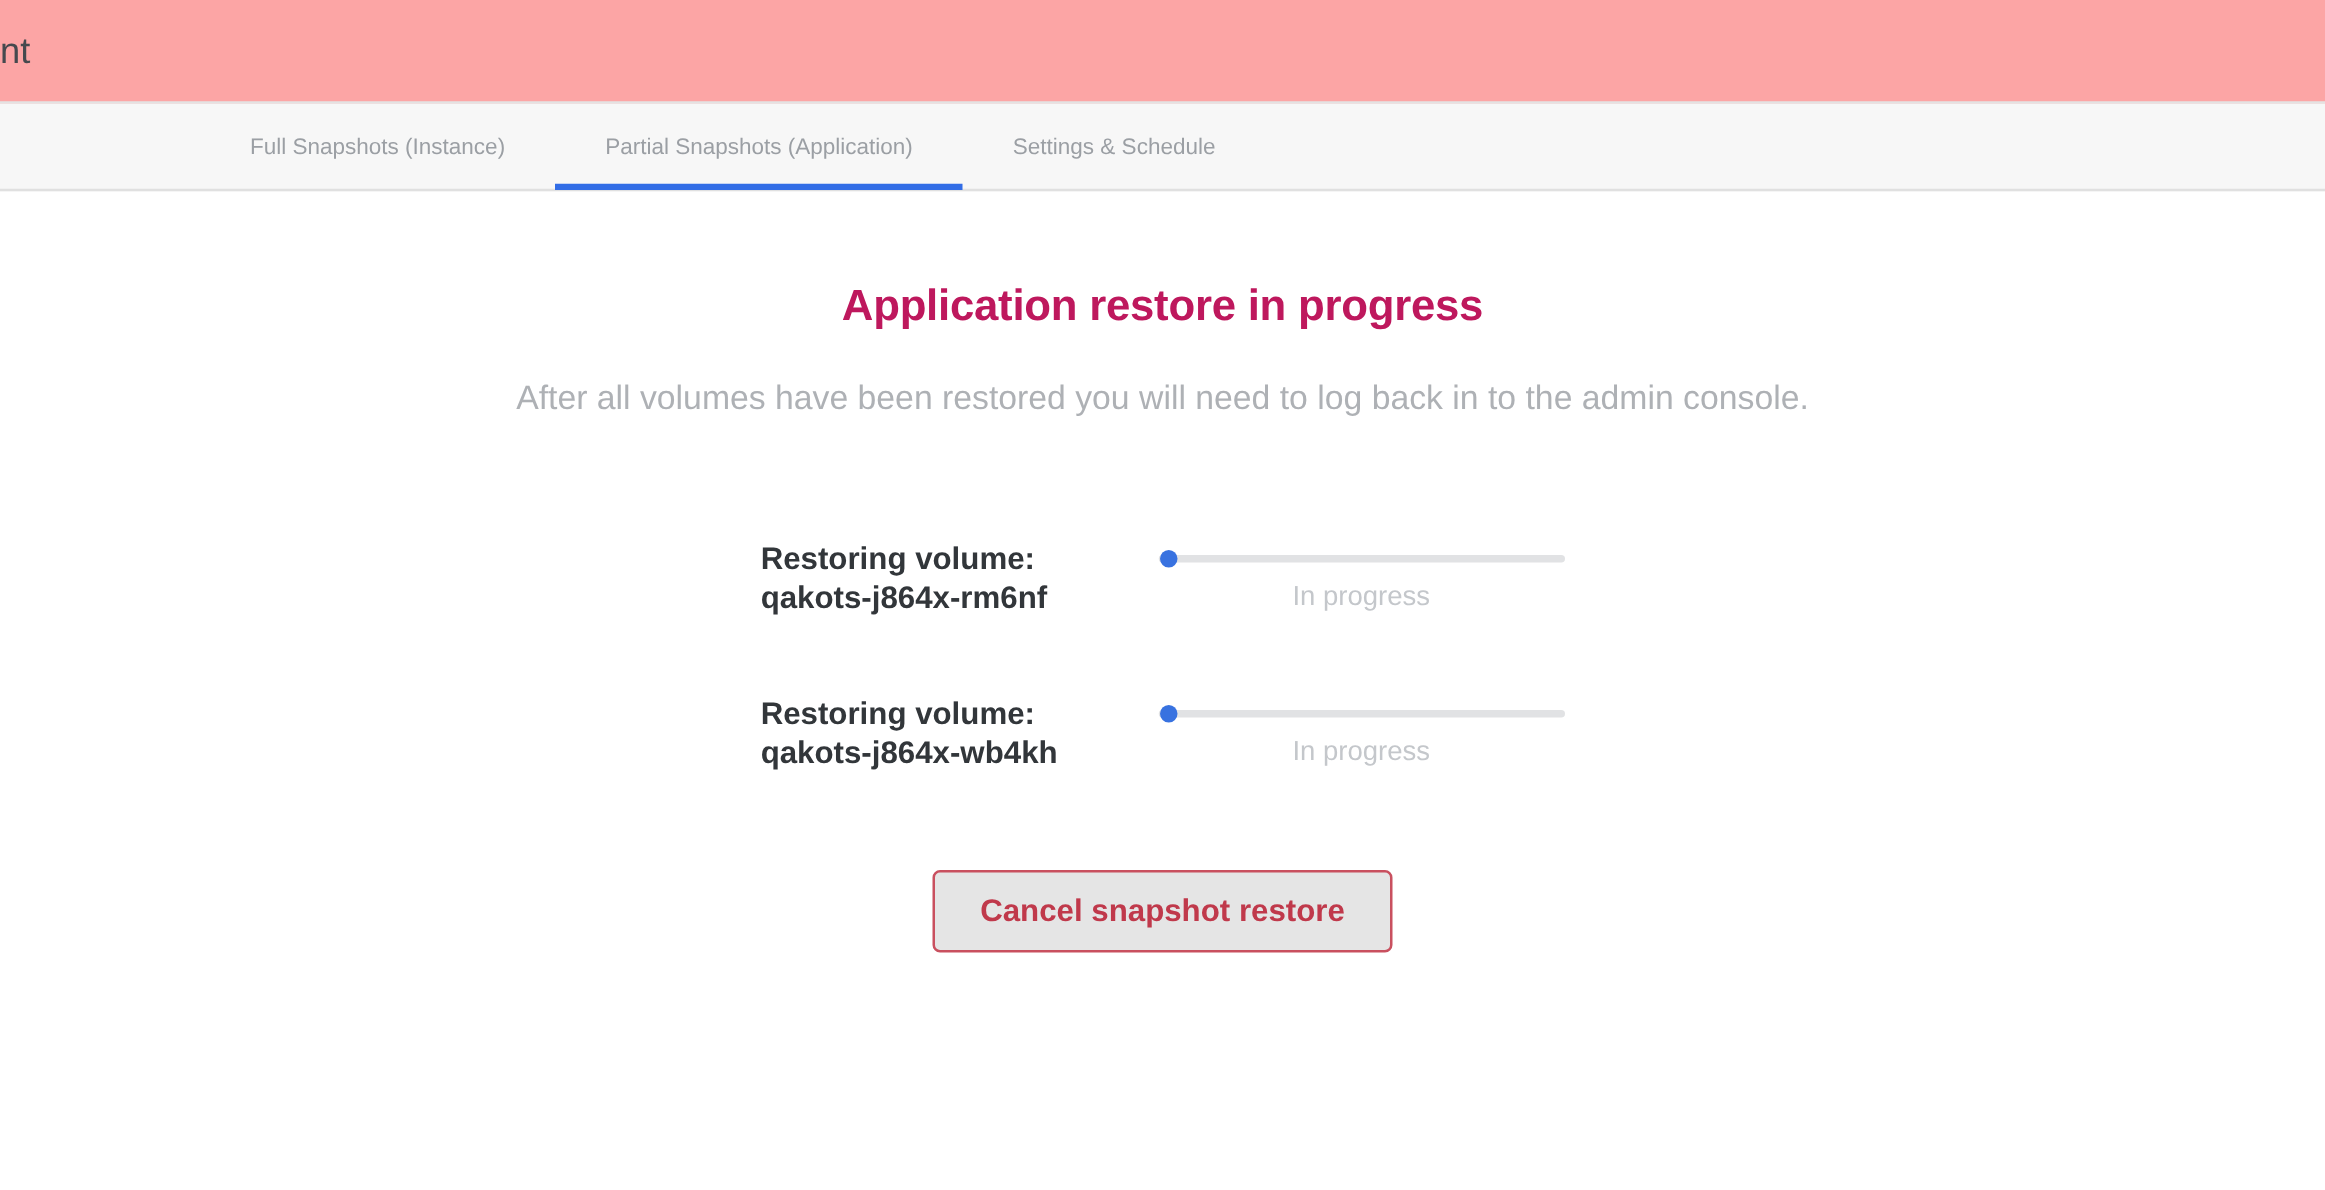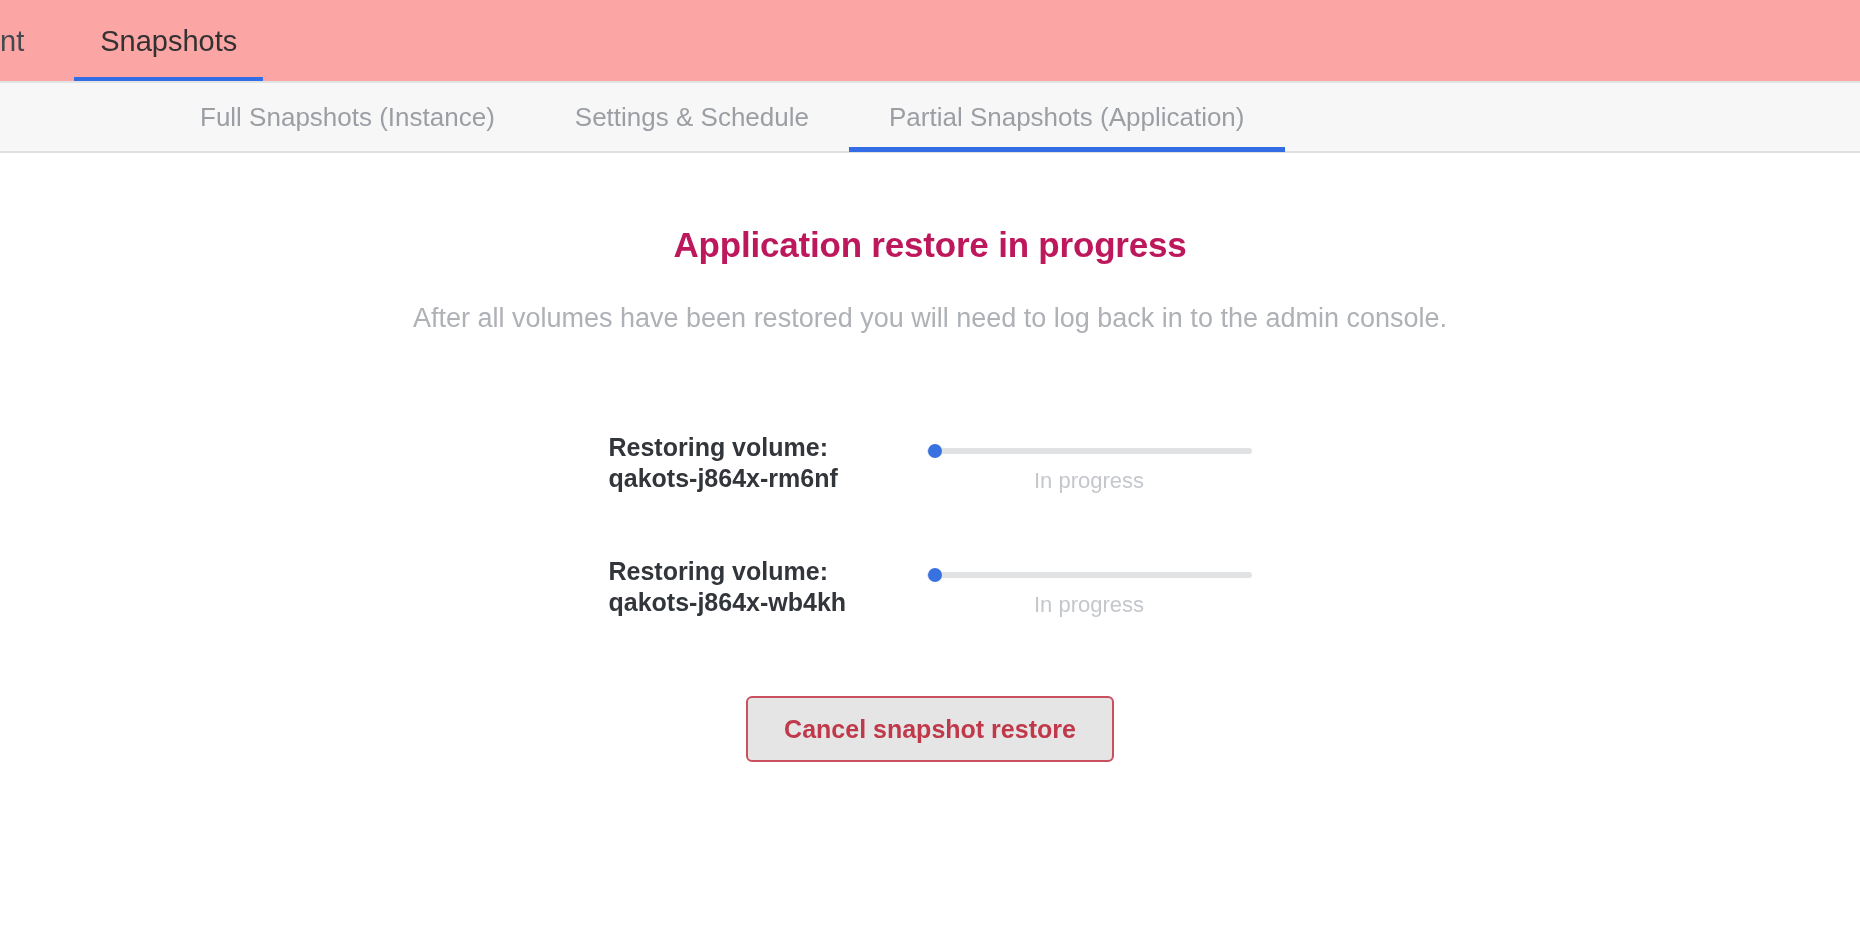--- a/index.html
+++ b/index.html
@@ -71,21 +71,21 @@
     display: flex;
     align-items: center;
     padding-left: 160px;
   }
   .sub-tab {
     position: relative;
     height: 70px;
     display: flex;
     align-items: center;
     padding: 0 40px;
-    font-size: 26px;
+    font-size: 18px;
     color: #9b9fa4;
     white-space: nowrap;
     box-sizing: border-box;
   }
   .sub-tab.active {
     color: #9b9fa4;
   }
   .sub-tab.active::after {
     content: "";
     position: absolute;
@@ -123,21 +123,21 @@
 
   
   .volume-list {
     margin-top: 94px;
     display: flex;
     flex-direction: column;
     gap: 58px;
   }
   .volume-row {
     display: flex;
-    align-items: flex-end;
+    align-items: center;
   }
   .volume-label {
     width: 318px;
     font-size: 25px;
     font-weight: bold;
     color: #32363a;
     line-height: 1.24;
     padding-top: 4px;
   }
   .volume-progress {
@@ -184,34 +184,31 @@
     line-height: 1.2;
   }
 </style>
 </head>
 <body>
 
 <div class="top-tabs">
   <div class="top-tab clipped">
     <span>nt</span>
   </div>
-  <div class="top-tab active">
-    <span>Snapshots</span>
-  </div>
 </div>
 
 <div class="sub-nav">
   <div class="sub-tab">
     <span>Full Snapshots (Instance)</span>
   </div>
+  <div class="sub-tab active">
+    <span>Partial Snapshots (Application)</span>
+  </div>
   <div class="sub-tab">
     <span>Settings &amp; Schedule</span>
-  </div>
-  <div class="sub-tab active">
-    <span>Partial Snapshots (Application)</span>
   </div>
 </div>
 
 <div class="content">
 
   <div class="page-title">Application restore in progress</div>
   <div class="page-subtitle">After all volumes have been restored you will need to log back in to the admin console.</div>
 
   <div class="volume-list">
 

